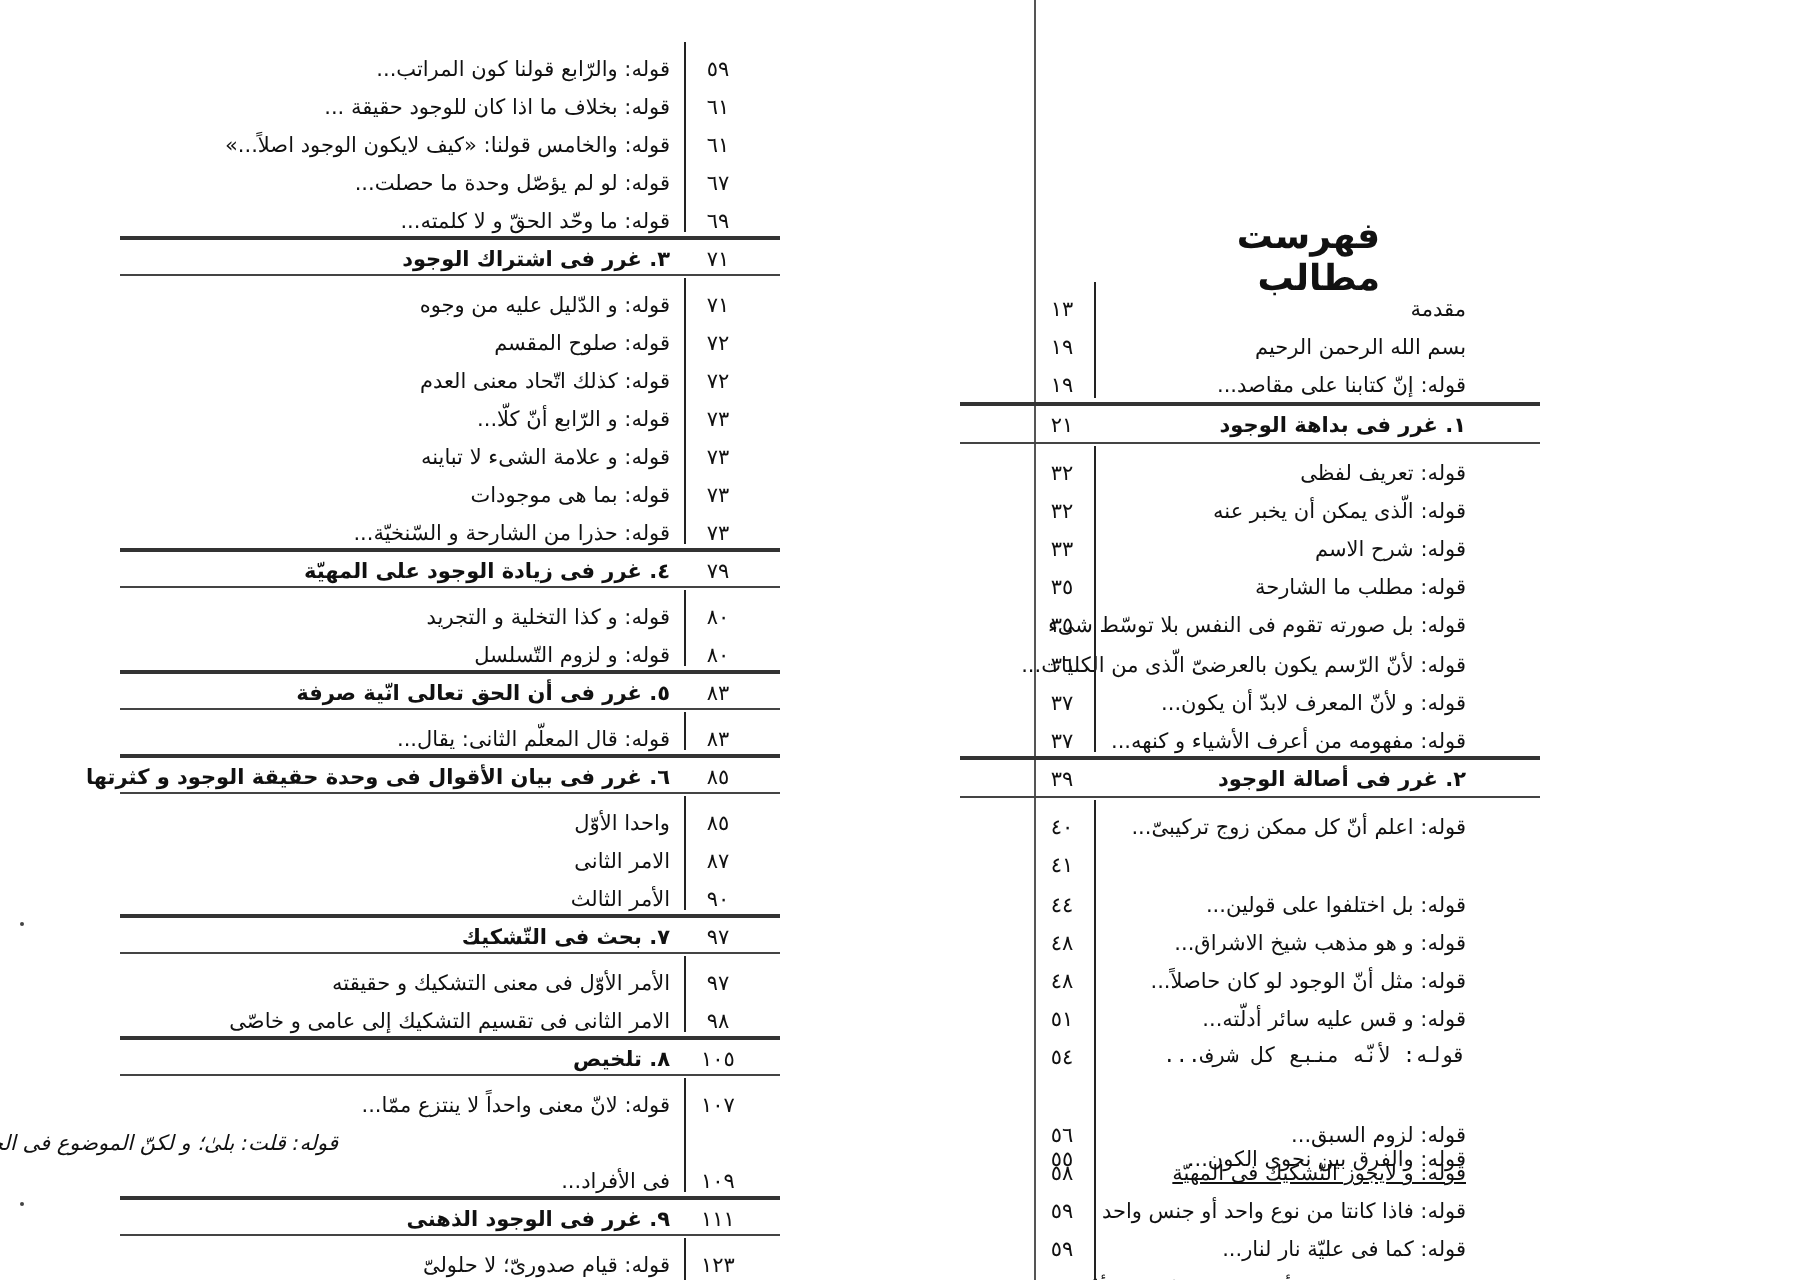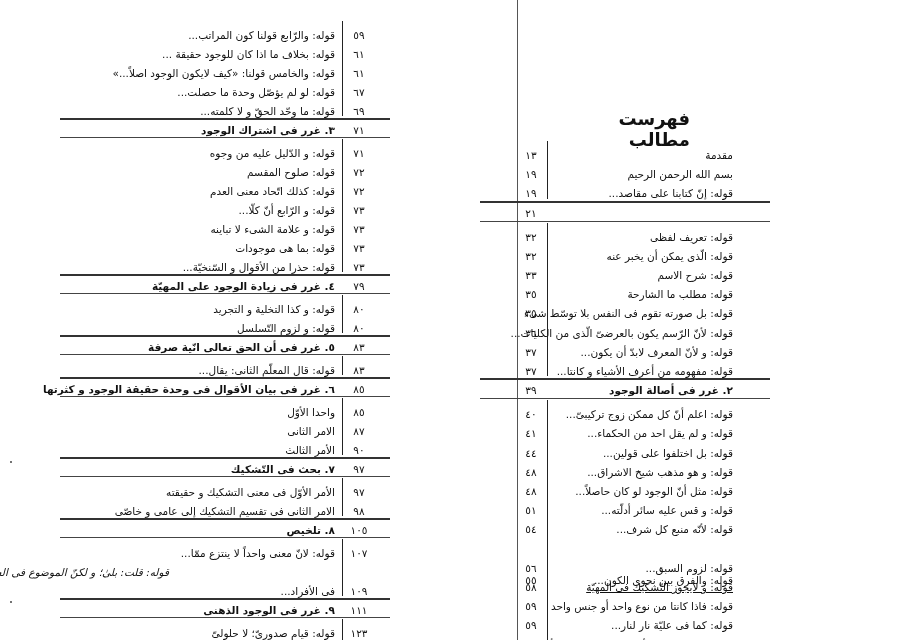--- a/index.html
+++ b/index.html
@@ -48,20 +48,21 @@
       <span class="num" style="left: 516px;">١٩</span>
       <span class="text" style="right: 170px;">بسم الله الرحمن الرحيم</span>
     </div>
     <div class="row" style="top: 183.4px; left: 0px; width: 903px;">
       <span class="num" style="left: 516px;">١٩</span>
       <span class="text" style="right: 170px;">قوله: إنّ كتابنا على مقاصد...</span>
     </div>
     <div class="hline" style="left: 480px; width: 290px; top: 200.6px;"></div>
     <div class="row heading" style="top: 202.6px; left: 0px; width: 903px;">
       <span class="num" style="left: 516px;">٢١</span>
+      <span class="text" style="right: 170px;">١. غرر فى بداهة الوجود</span>
     </div>
     <div class="hline thin" style="left: 480px; width: 290px; top: 220.6px;"></div>
     <div class="row" style="top: 226.6px; left: 0px; width: 903px;">
       <span class="num" style="left: 516px;">٣٢</span>
       <span class="text" style="right: 170px;">قوله: تعريف لفظى</span>
     </div>
     <div class="row" style="top: 245.8px; left: 0px; width: 903px;">
       <span class="num" style="left: 516px;">٣٢</span>
       <span class="text" style="right: 170px;">قوله: الّذى يمكن أن يخبر عنه</span>
     </div>
@@ -80,55 +81,54 @@
     <div class="row" style="top: 322.6px; left: 0px; width: 903px;">
       <span class="num" style="left: 516px;">٣٦</span>
       <span class="text" style="right: 170px;">قوله: لأنّ الرّسم يكون بالعرضىّ الّذى من الكليات...</span>
     </div>
     <div class="row" style="top: 341.8px; left: 0px; width: 903px;">
       <span class="num" style="left: 516px;">٣٧</span>
       <span class="text" style="right: 170px;">قوله: و لأنّ المعرف لابدّ أن يكون...</span>
     </div>
     <div class="row" style="top: 361px; left: 0px; width: 903px;">
       <span class="num" style="left: 516px;">٣٧</span>
-      <span class="text" style="right: 170px;">قوله: مفهومه من أعرف الأشياء و كانتا...</span>
+      <span class="text" style="right: 170px;">قوله: مفهومه من أعرف الأشياء و كنهه...</span>
     </div>
     <div class="hline" style="left: 480px; width: 290px; top: 378.2px;"></div>
     <div class="row heading" style="top: 380.2px; left: 0px; width: 903px;">
       <span class="num" style="left: 516px;">٣٩</span>
       <span class="text" style="right: 170px;">٢. غرر فى أصالة الوجود</span>
     </div>
     <div class="hline thin" style="left: 480px; width: 290px; top: 398.2px;"></div>
     <div class="row" style="top: 404.2px; left: 0px; width: 903px;">
       <span class="num" style="left: 516px;">٤٠</span>
       <span class="text" style="right: 170px;">قوله: اعلم أنّ كل ممكن زوج تركيبىّ...</span>
     </div>
     <div class="row" style="top: 423.4px; left: 0px; width: 903px;">
       <span class="num" style="left: 516px;">٤١</span>
-      <span class="text" style="right: 170px;">قوله: و لم يقل احد من الحكماء...</span>
     </div>
     <div class="row" style="top: 442.6px; left: 0px; width: 903px;">
       <span class="num" style="left: 516px;">٤٤</span>
       <span class="text" style="right: 170px;">قوله: بل اختلفوا على قولين...</span>
     </div>
     <div class="row" style="top: 461.8px; left: 0px; width: 903px;">
       <span class="num" style="left: 516px;">٤٨</span>
       <span class="text" style="right: 170px;">قوله: و هو مذهب شيخ الاشراق...</span>
     </div>
     <div class="row" style="top: 481px; left: 0px; width: 903px;">
       <span class="num" style="left: 516px;">٤٨</span>
       <span class="text" style="right: 170px;">قوله: مثل أنّ الوجود لو كان حاصلاً...</span>
     </div>
     <div class="row" style="top: 500.2px; left: 0px; width: 903px;">
       <span class="num" style="left: 516px;">٥١</span>
       <span class="text" style="right: 170px;">قوله: و قس عليه سائر أدلّته...</span>
     </div>
     <div class="row" style="top: 519.4px; left: 0px; width: 903px;">
       <span class="num" style="left: 516px;">٥٤</span>
-      <span class="text" style="right: 170px;">قوله: لأنّه منبع كل شرف...</span>
+      <span class="text" style="right: 170px; font-family: Liberation Mono, monospace;">قوله: لأنّه منبع كل شرف...</span>
     </div>
     <div class="row" style="top: 570px; left: 0px; width: 903px;">
       <span class="num" style="left: 516px;">٥٥</span>
       <span class="text" style="right: 170px;">قوله: والفرق بين نحوى الكون...</span>
     </div>
     <div class="row" style="top: 557.8px; left: 0px; width: 903px;">
       <span class="num" style="left: 516px;">٥٦</span>
       <span class="text" style="right: 170px;">قوله: لزوم السبق...</span>
     </div>
     <div class="row" style="top: 577px; left: 0px; width: 903px;">
@@ -197,21 +197,21 @@
     <div class="row" style="top: 219px; left: 0px; width: 903px;">
       <span class="num" style="left: 344px;">٧٣</span>
       <span class="text" style="right: 568px; text-align: center;">قوله: و علامة الشىء لا تباينه</span>
     </div>
     <div class="row" style="top: 238px; left: 0px; width: 903px;">
       <span class="num" style="left: 344px;">٧٣</span>
       <span class="text" style="right: 568px;">قوله: بما هى موجودات</span>
     </div>
     <div class="row" style="top: 257px; left: 0px; width: 903px;">
       <span class="num" style="left: 344px;">٧٣</span>
-      <span class="text" style="right: 568px;">قوله: حذرا من الأقوال و السّنخيّة...</span>
+      <span class="text" style="right: 568px;">قوله: حذرا من الشارحة و السّنخيّة...</span>
     </div>
     <div class="hline" style="left: 60px; width: 330px; top: 274px;"></div>
     <div class="row heading" style="top: 276px; left: 0px; width: 903px;">
       <span class="num" style="left: 344px;">٧٩</span>
       <span class="text" style="right: 568px;">٤. غرر فى زيادة الوجود على المهيّة</span>
     </div>
     <div class="hline thin" style="left: 60px; width: 330px; top: 293px;"></div>
     <div class="row" style="top: 299px; left: 0px; width: 903px;">
       <span class="num" style="left: 344px;">٨٠</span>
       <span class="text" style="right: 568px;">قوله: و كذا التخلية و التجريد</span>

